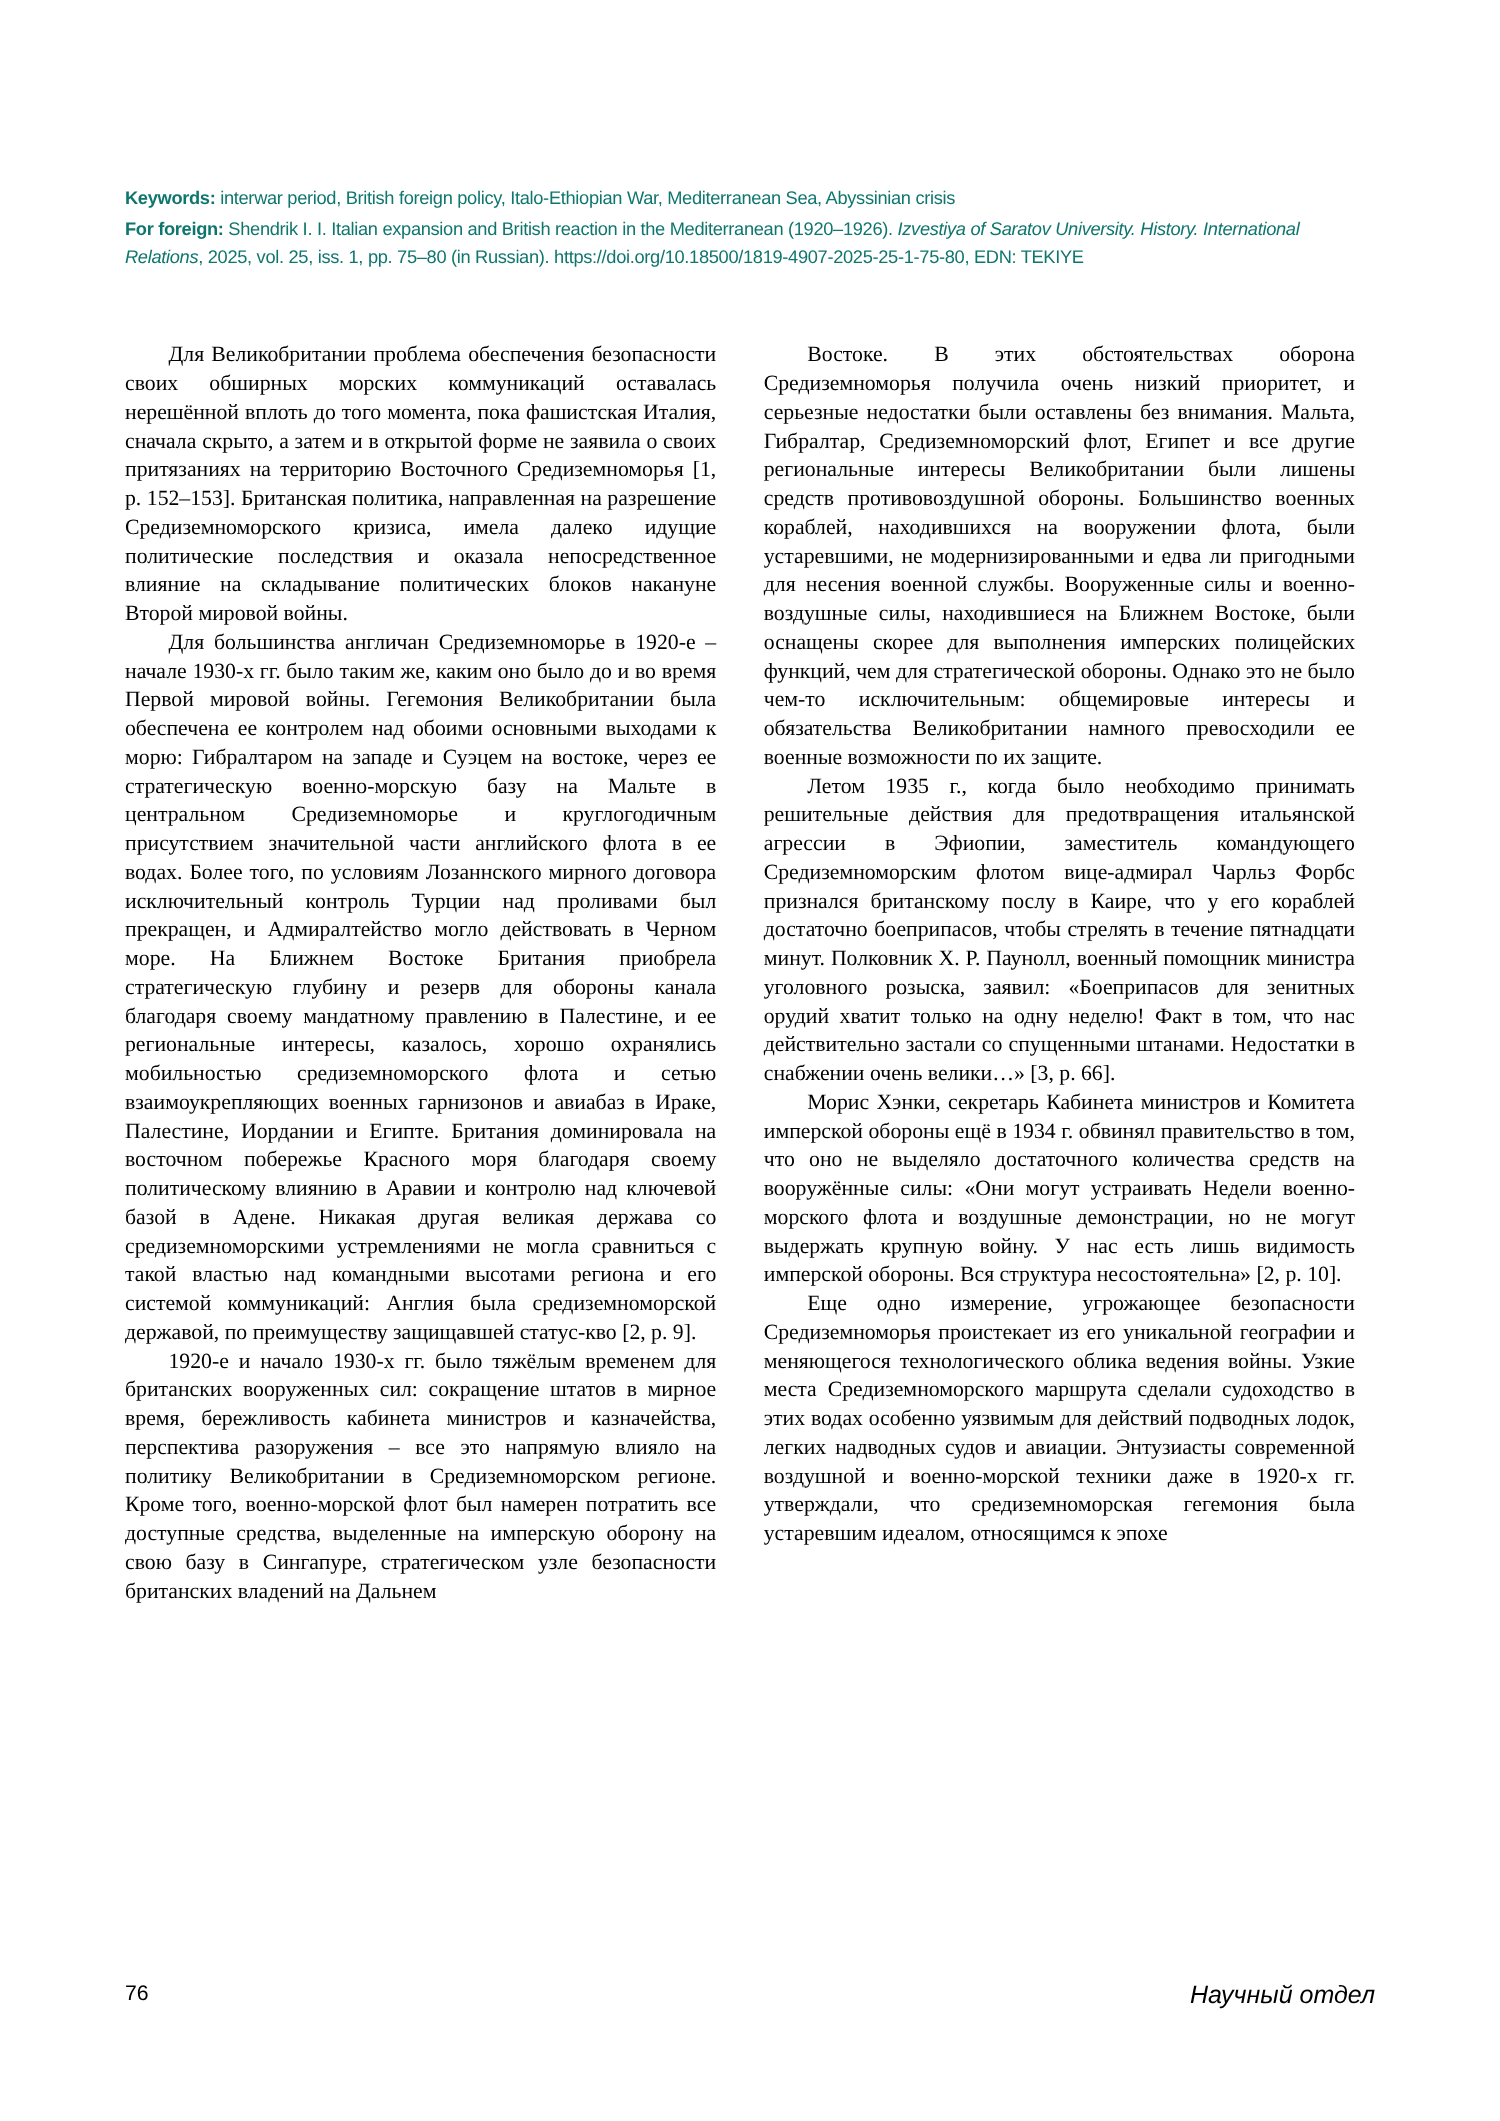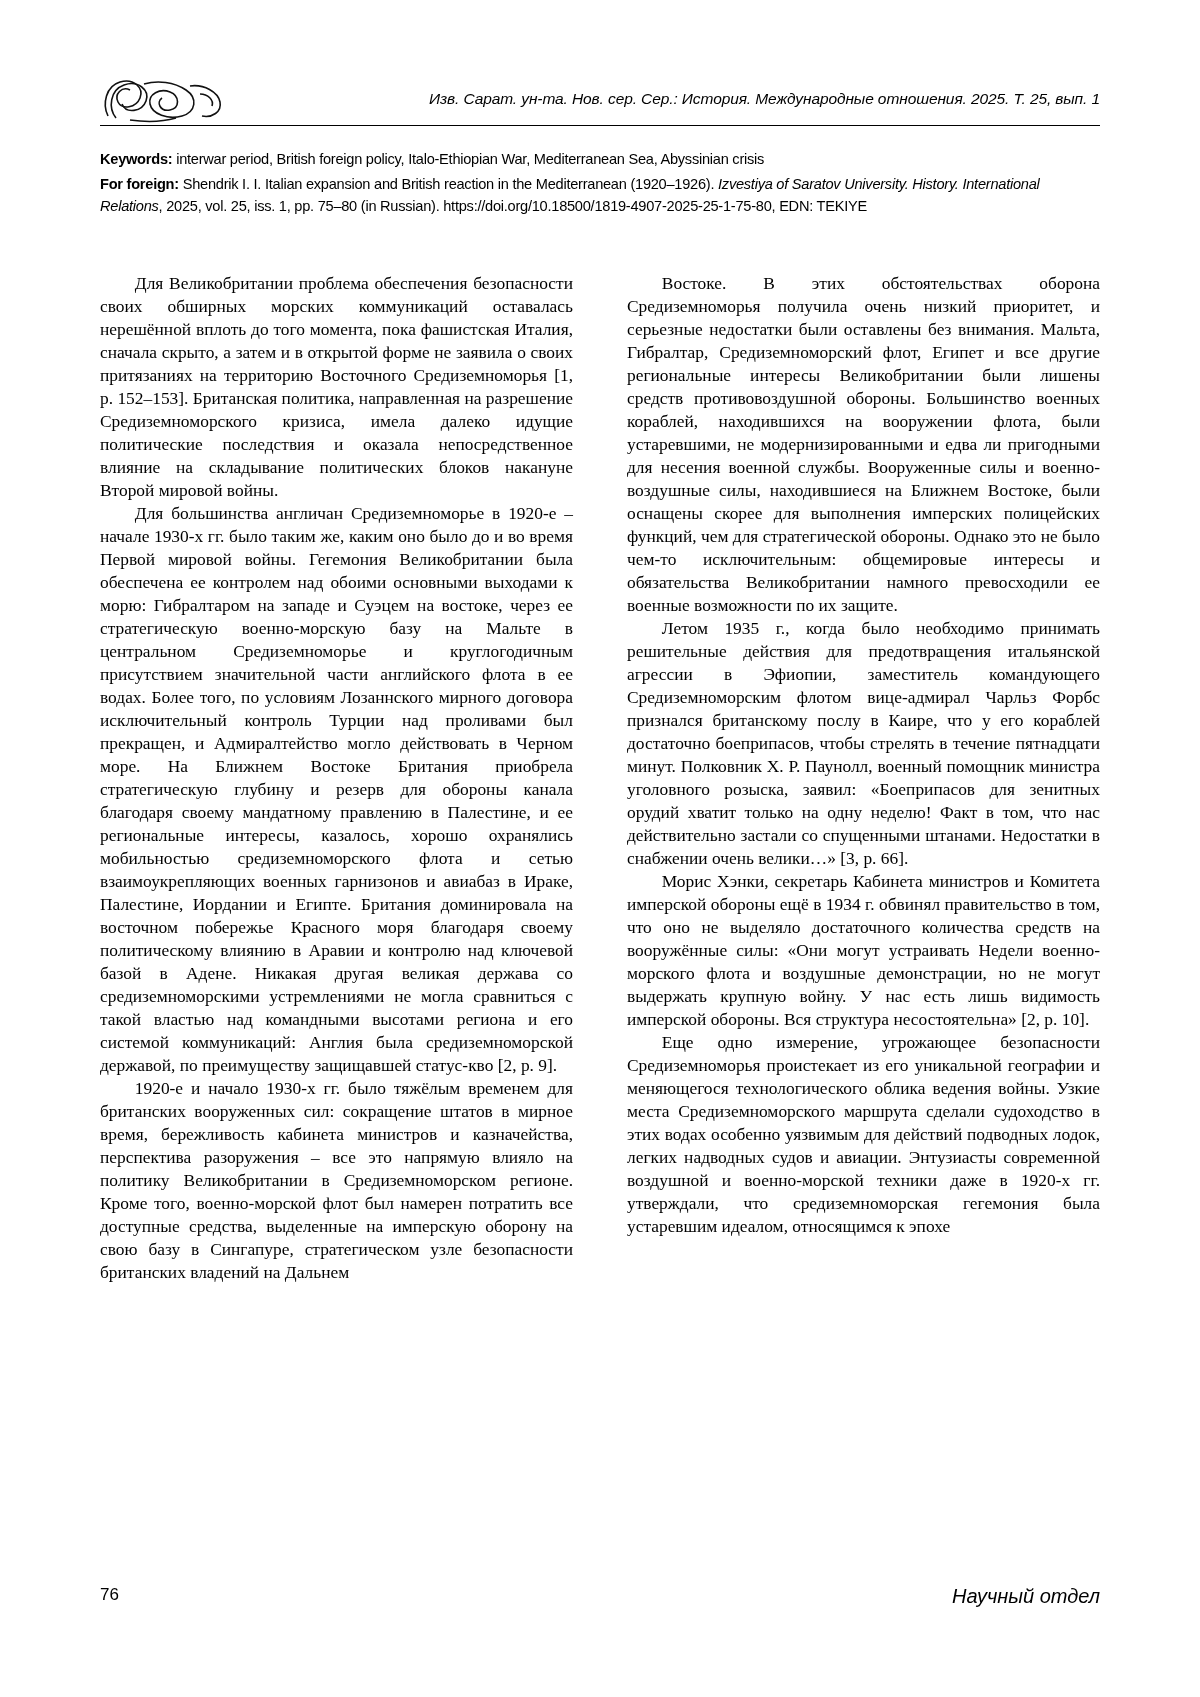--- a/index.html
+++ b/index.html
@@ -60,39 +60,39 @@
 
   
   .frontmatter {
     position: absolute;
     left: 100px;
     top: 148px;
     width: 1000px;
     font-family: "Liberation Sans", sans-serif;
     font-size: 14.6px;
     line-height: 1.55;
-    color: #000000;
+    color: #0f766e;
   }
   .frontmatter p {
     margin: 0 0 2px 0;
     letter-spacing: -0.25px;
   }
   .fm-label { font-weight: bold; }
   .fm-ital { font-style: italic; }
   .fm-license { margin-top: 6px; }
 
   
   .columns {
     position: absolute;
     left: 100px;
     top: 272px;
     width: 1000px;
     height: 1270px;
     display: flex;
-    gap: 54px;
+    gap: 38px;
   }
   .col {
     width: 473px;
     font-size: 17.4px;
     line-height: 1.322;
     text-align: justify;
     text-justify: inter-word;
     hyphens: manual;
   }
   .col p {
@@ -122,36 +122,20 @@
     font-family: Liberation Sans, sans-serif;
     font-style: italic;
     font-size: 20px;
   }
 </style>
 </head>
 <body>
 
 <div class="page">
 
-  <div class="header">
-    <div class="header-logo">
-      <svg viewBox="0 0 140 48" width="140" height="48" aria-hidden="true">
-        <g fill="none" stroke="#111" stroke-width="1.6">
-          <path d="M8 40 C2 28, 6 10, 20 6 C34 2, 44 12, 40 22 C36 32, 22 34, 18 26 C14 18, 22 10, 30 14"></path>
-          <path d="M16 42 C8 32, 10 14, 24 9 C38 4, 50 14, 46 25 C42 36, 26 38, 22 28"></path>
-          <path d="M44 8 C58 4, 74 6, 86 14 C98 22, 96 36, 82 40 C68 44, 52 38, 50 28 C48 18, 60 12, 70 16 C80 20, 80 32, 70 34 C60 36, 56 26, 62 22"></path>
-          <path d="M90 10 C104 8, 118 16, 120 26 C122 36, 112 42, 102 40"></path>
-          <path d="M30 44 C44 46, 62 46, 76 42"></path>
-          <path d="M100 18 C108 18, 114 24, 112 30"></path>
-        </g>
-      </svg>
-    </div>
-    <div class="header-title">Изв. Сарат. ун-та. Нов. сер. Сер.: История. Международные отношения. 2025. Т. 25, вып. 1</div>
-    <div class="header-rule"></div>
-  </div>
 
   <div class="frontmatter">
     <p>
       <span class="fm-label">Keywords:</span><span> interwar period, British foreign policy, Italo-Ethiopian War, Mediterranean Sea, Abyssinian crisis</span>
     </p>
     <p>
       <span class="fm-label">For foreign:</span><span> Shendrik I. I. Italian expansion and British reaction in the Mediterranean (1920–1926). </span><span class="fm-ital">Izvestiya of Saratov University. History. International Relations</span><span>, 2025, vol. 25, iss. 1, pp. 75–80 (in Russian). https://doi.org/10.18500/1819-4907-2025-25-1-75-80, EDN: TEKIYE</span>
     </p>
   </div>
 

